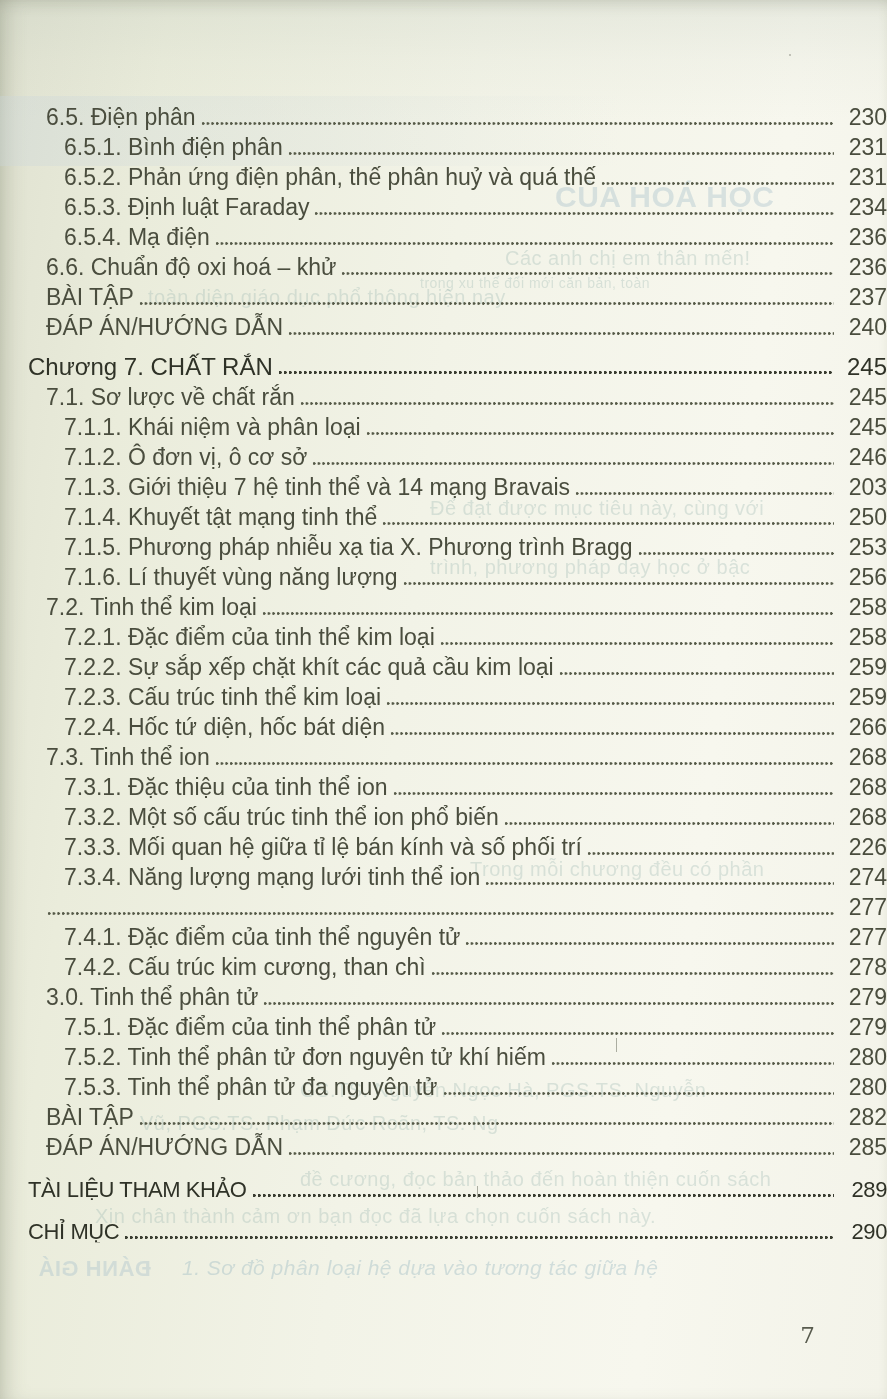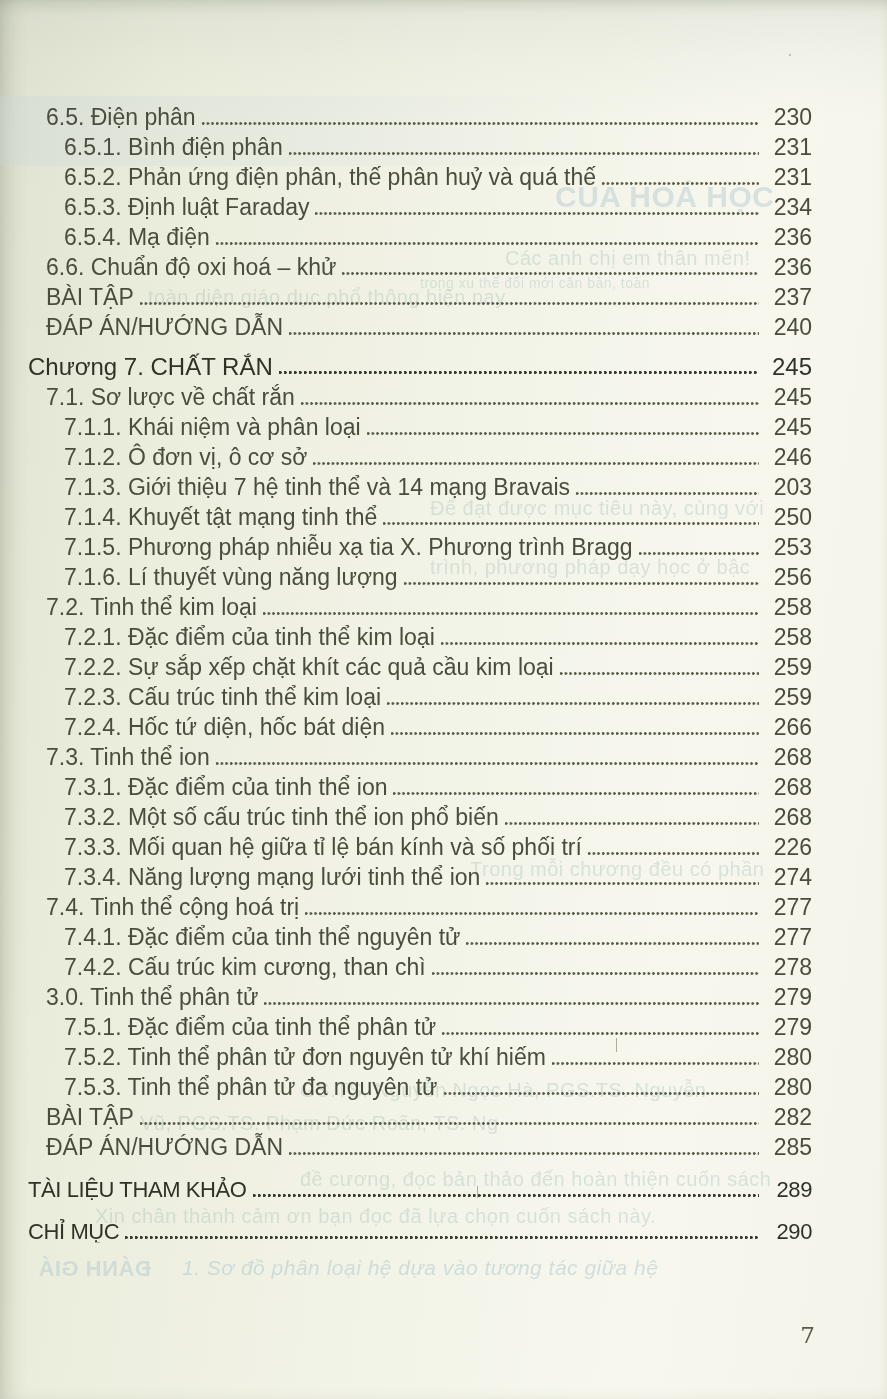--- a/index.html
+++ b/index.html
@@ -29,21 +29,20 @@
     letter-spacing:0.5px;
   }
   .bleed.b{font-weight:bold;color:#aac2cc;opacity:0.40;}
   .bleed.i{font-style:italic;color:#9fbcc4;opacity:0.42;}
   .bleed.m{transform:scaleX(-1);}
   
   .toc{position:absolute;top:102px;left:0;right:0;}
   .row{
     display:flex;align-items:center;
     height:30px;line-height:30px;
-    margin-right:75px;
   }
   .lvl0{margin-left:28px;}
   .lvl1{margin-left:46px;}
   .lvl2{margin-left:64px;}
   .row .label{
     white-space:nowrap;font-size:23px;color:#4a4d3e;padding-right:4px;
   }
   .row .pg{
     font-size:23px;color:#4a4d3e;min-width:50px;text-align:right;padding-left:2px;
   }
@@ -197,41 +196,40 @@
         <span class="label">7.2.4. Hốc tứ diện, hốc bát diện</span>
         <span class="leader"></span>
         <span class="pg">266</span>
       </div>
       <div class="row lvl1">
         <span class="label">7.3. Tinh thể ion</span>
         <span class="leader"></span>
         <span class="pg">268</span>
       </div>
       <div class="row lvl2">
-        <span class="label">7.3.1. Đặc điểm của tinh thể ion</span>
+        <span class="label">7.3.1. Đặc thiệu của tinh thể ion</span>
         <span class="leader"></span>
         <span class="pg">268</span>
       </div>
       <div class="row lvl2">
         <span class="label">7.3.2. Một số cấu trúc tinh thể ion phổ biến</span>
         <span class="leader"></span>
         <span class="pg">268</span>
       </div>
       <div class="row lvl2">
         <span class="label">7.3.3. Mối quan hệ giữa tỉ lệ bán kính và số phối trí</span>
         <span class="leader"></span>
         <span class="pg">226</span>
       </div>
       <div class="row lvl2">
         <span class="label">7.3.4. Năng lượng mạng lưới tinh thể ion</span>
         <span class="leader"></span>
         <span class="pg">274</span>
       </div>
       <div class="row lvl1">
-        <span class="label">7.4. Tinh thể cộng hoá trị</span>
         <span class="leader"></span>
         <span class="pg">277</span>
       </div>
       <div class="row lvl2">
         <span class="label">7.4.1. Đặc điểm của tinh thể nguyên tử</span>
         <span class="leader"></span>
         <span class="pg">277</span>
       </div>
       <div class="row lvl2">
         <span class="label">7.4.2. Cấu trúc kim cương, than chì</span>

